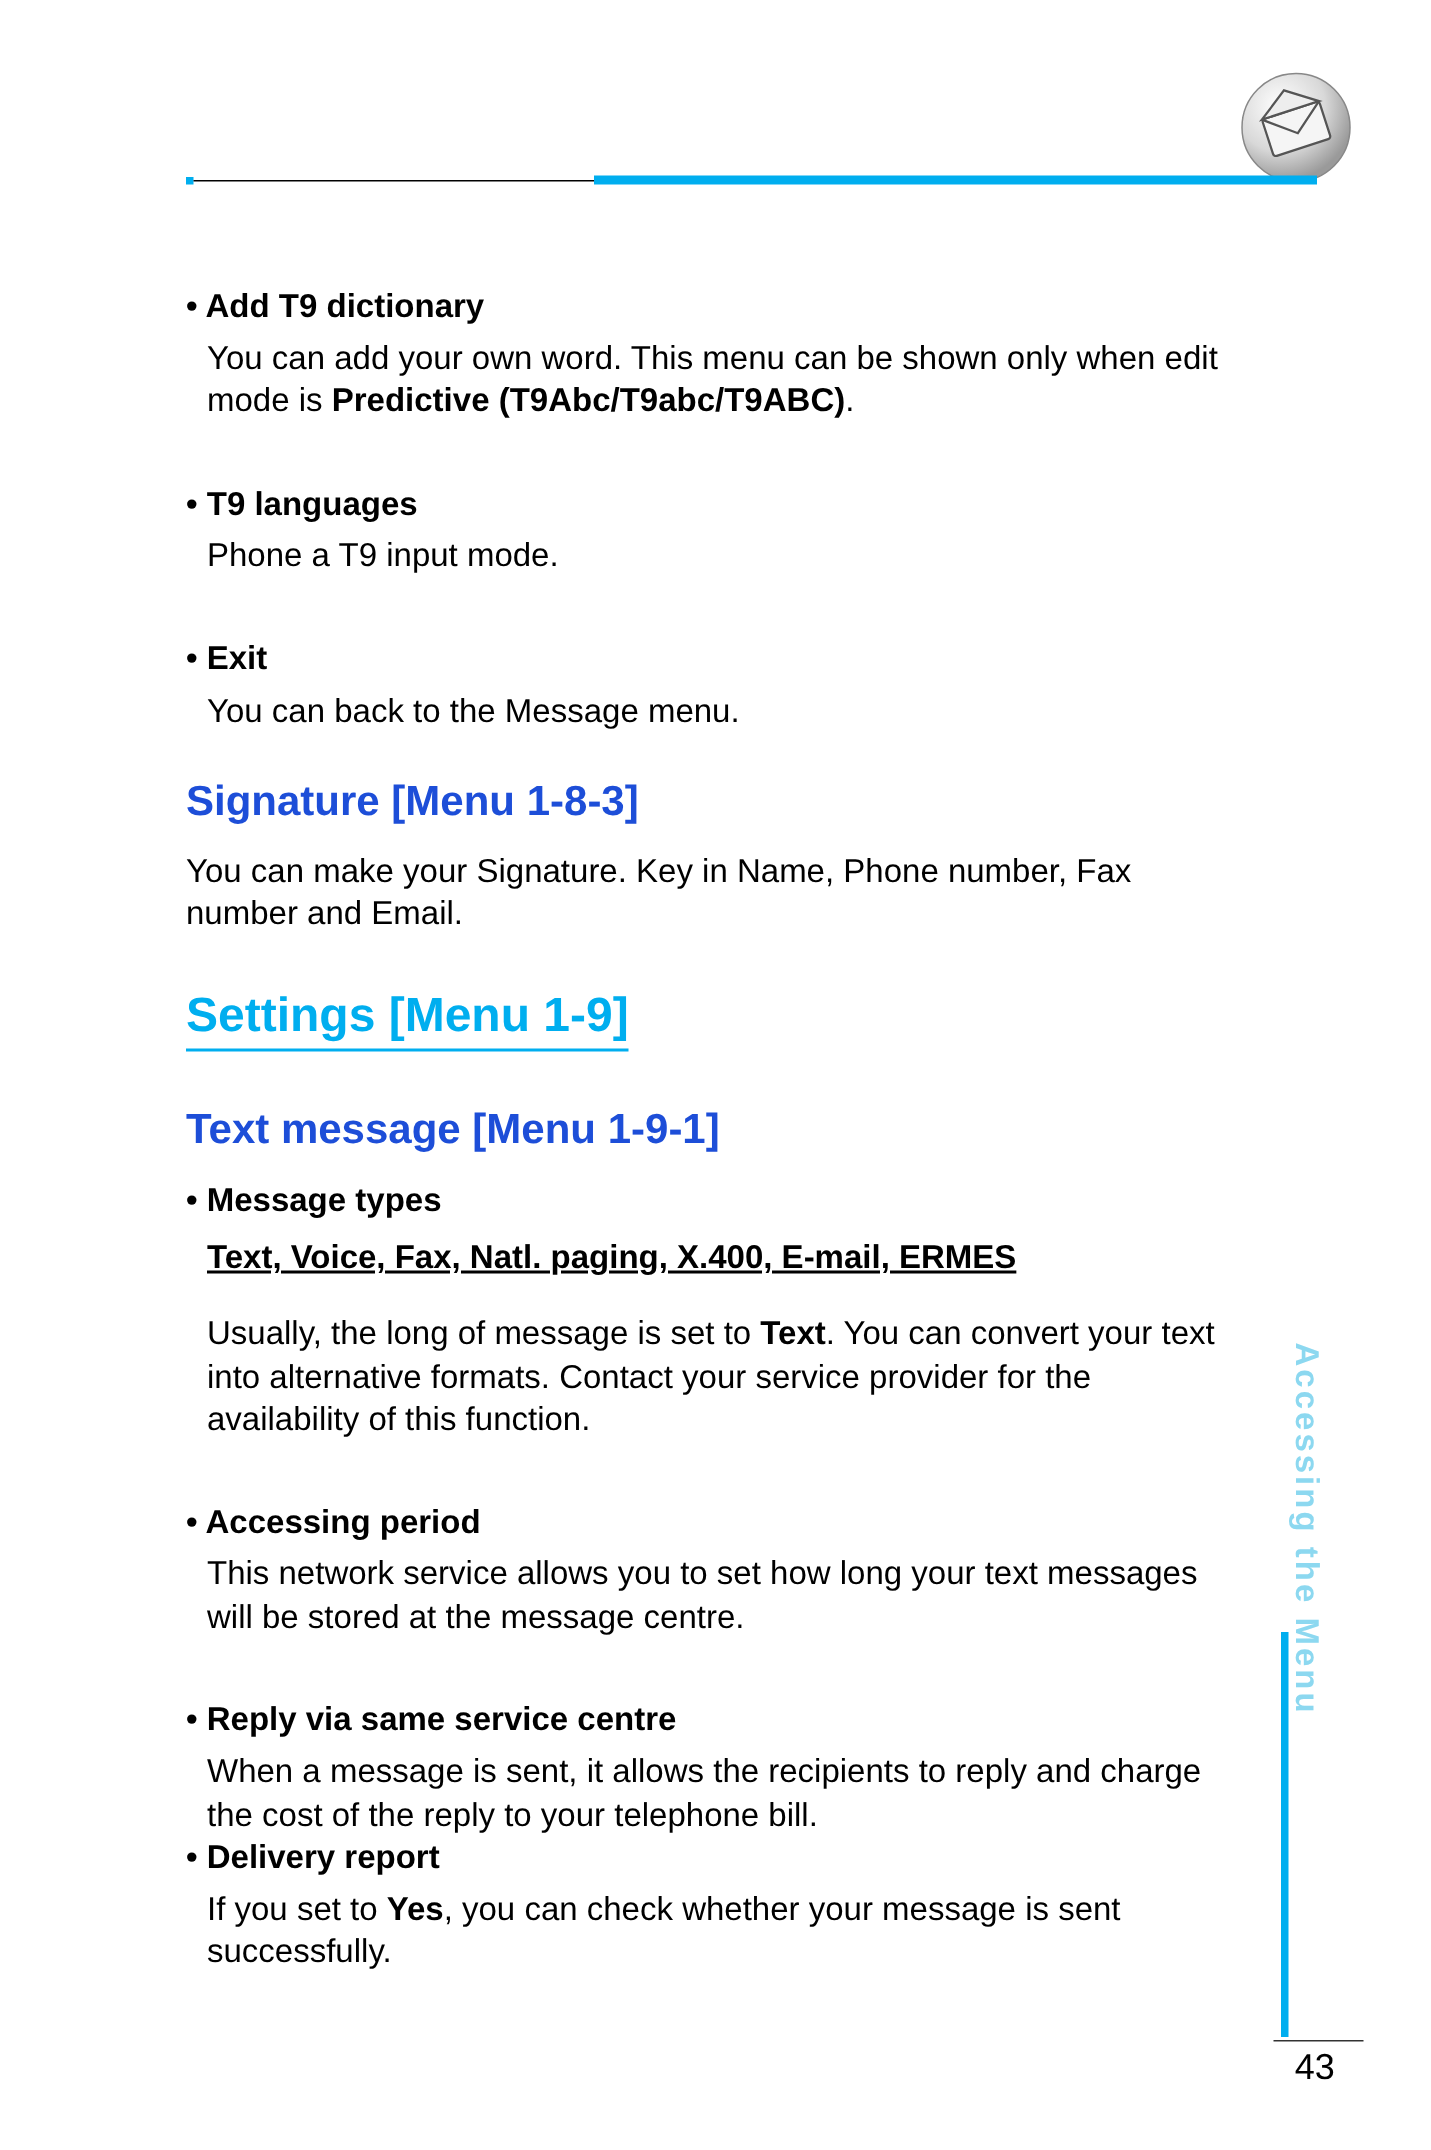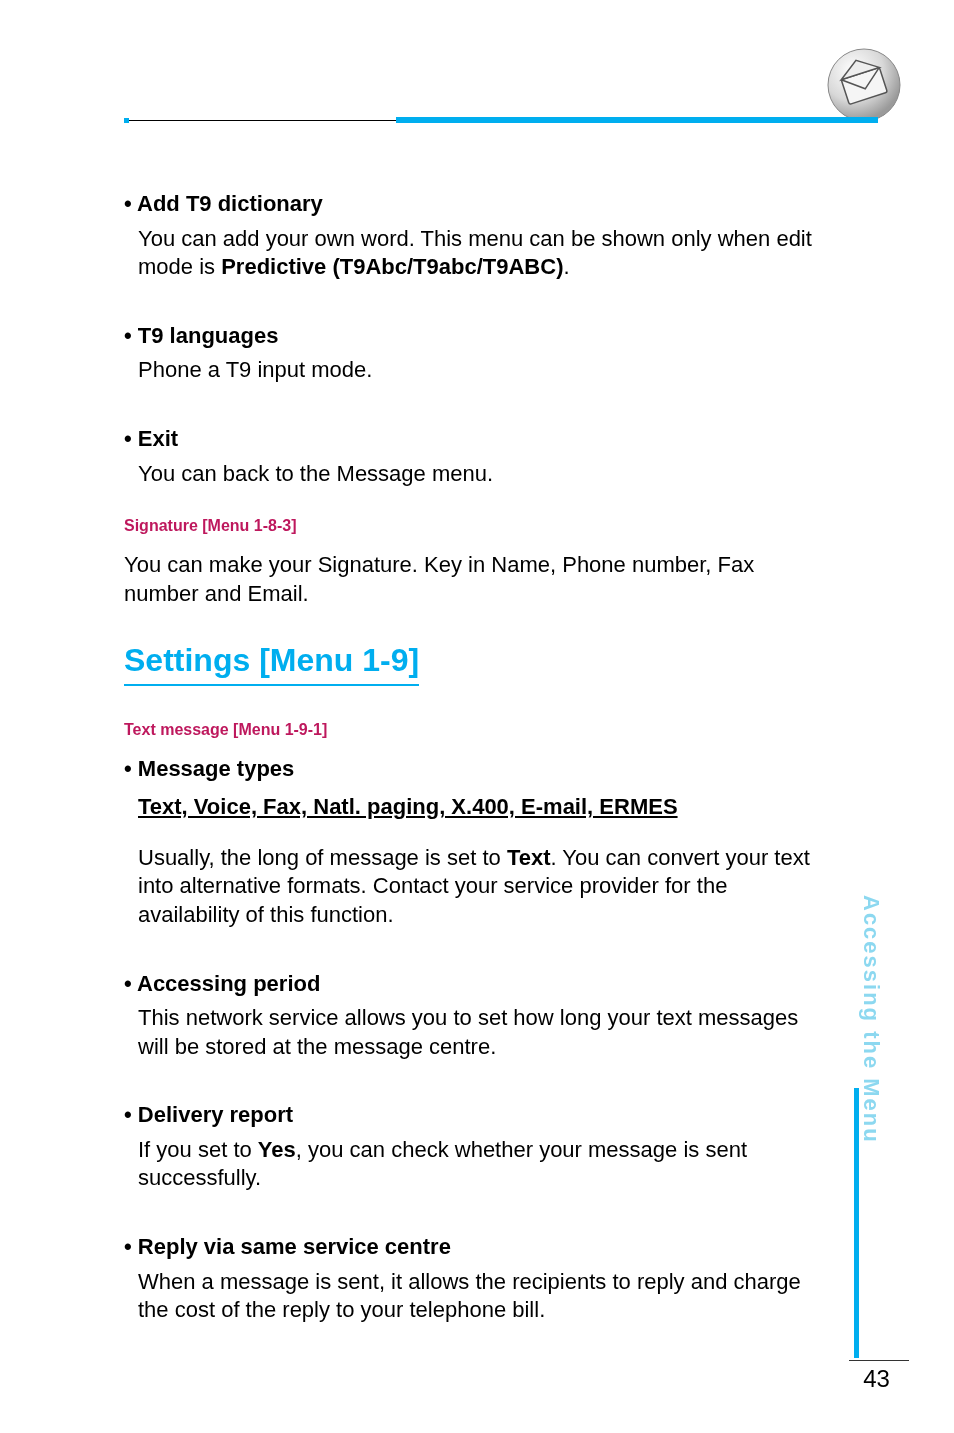--- a/index.html
+++ b/index.html
@@ -55,23 +55,23 @@
     left: 124px;
     width: 700px;
     font-size: 22px;
     line-height: 1.3;
     color: #000;
   }
   .bullet-item { margin-bottom: 40px; }
   .bullet-title { font-weight: bold; margin-bottom: 6px; }
   .bullet-body { margin-left: 14px; }
   .h3 {
-    color: #be185d;
+    color: #1d4ed8;
     font-weight: bold;
-    font-size: 16px;
+    font-size: 28px;
     margin-top: 5px;
     margin-bottom: 14px;
   }
   .para { margin-bottom: 32px; }
   .h2 {
     color: #00aeef;
     font-weight: bold;
     font-size: 32px;
     border-bottom: 2px solid #00aeef;
     display: inline-block;
@@ -185,30 +185,30 @@
     <div class="bullet-body">
       <span>Usually, the long of message is set to </span><b>Text</b><span>. You can convert your text into alternative formats. Contact your service provider for the availability of this function.</span>
     </div>
   </div>
 
   <div class="bullet-item">
     <div class="bullet-title">• Accessing period</div>
     <div class="bullet-body">This network service allows you to set how long your text messages will be stored at the message centre.</div>
   </div>
 
+  <div class="bullet-item" style="margin-bottom:0">
+    <div class="bullet-title">• Reply via same service centre</div>
+    <div class="bullet-body">When a message is sent, it allows the recipients to reply and charge the cost of the reply to your telephone bill.</div>
+  </div>
+
   <div class="bullet-item">
     <div class="bullet-title">• Delivery report</div>
     <div class="bullet-body">
       <span>If you set to </span><b>Yes</b><span>, you can check whether your message is sent successfully.</span>
     </div>
-  </div>
-
-  <div class="bullet-item" style="margin-bottom:0">
-    <div class="bullet-title">• Reply via same service centre</div>
-    <div class="bullet-body">When a message is sent, it allows the recipients to reply and charge the cost of the reply to your telephone bill.</div>
   </div>
 
 </div>
 
 <div class="side-label">Accessing the Menu</div>
 
 <div class="page-tick-v"></div>
 <div class="page-tick-h"></div>
 <div class="page-tick-hl"></div>
 <div class="page-footer">

